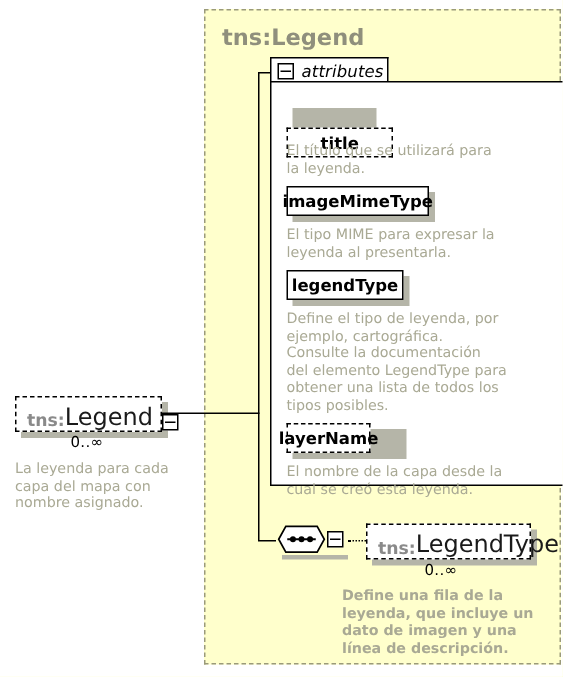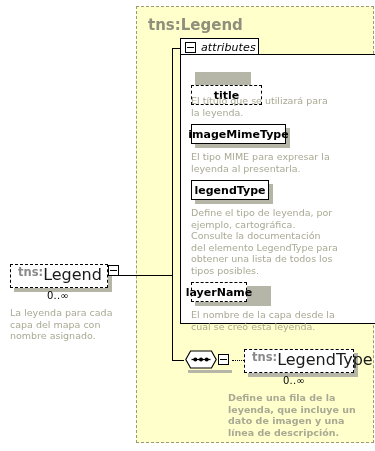--- a/index.html
+++ b/index.html
@@ -107,21 +107,21 @@
     position: absolute;
     background: #b5b5a8;
   }
 
   
   .elem-node {
     position: absolute;
     background: #ffffff;
     box-sizing: border-box;
     display: flex;
-    align-items: flex-start;
+    align-items: flex-end;
     height: 22px;
     white-space: nowrap;
     padding-left: 7px;
     padding-right: 9px;
   }
   .elem-node.dashed { border: 1px dashed #000000; }
   .elem-prefix {
     font-size: 11.5px;
     font-weight: bold;
     color: #8a8a8a;

